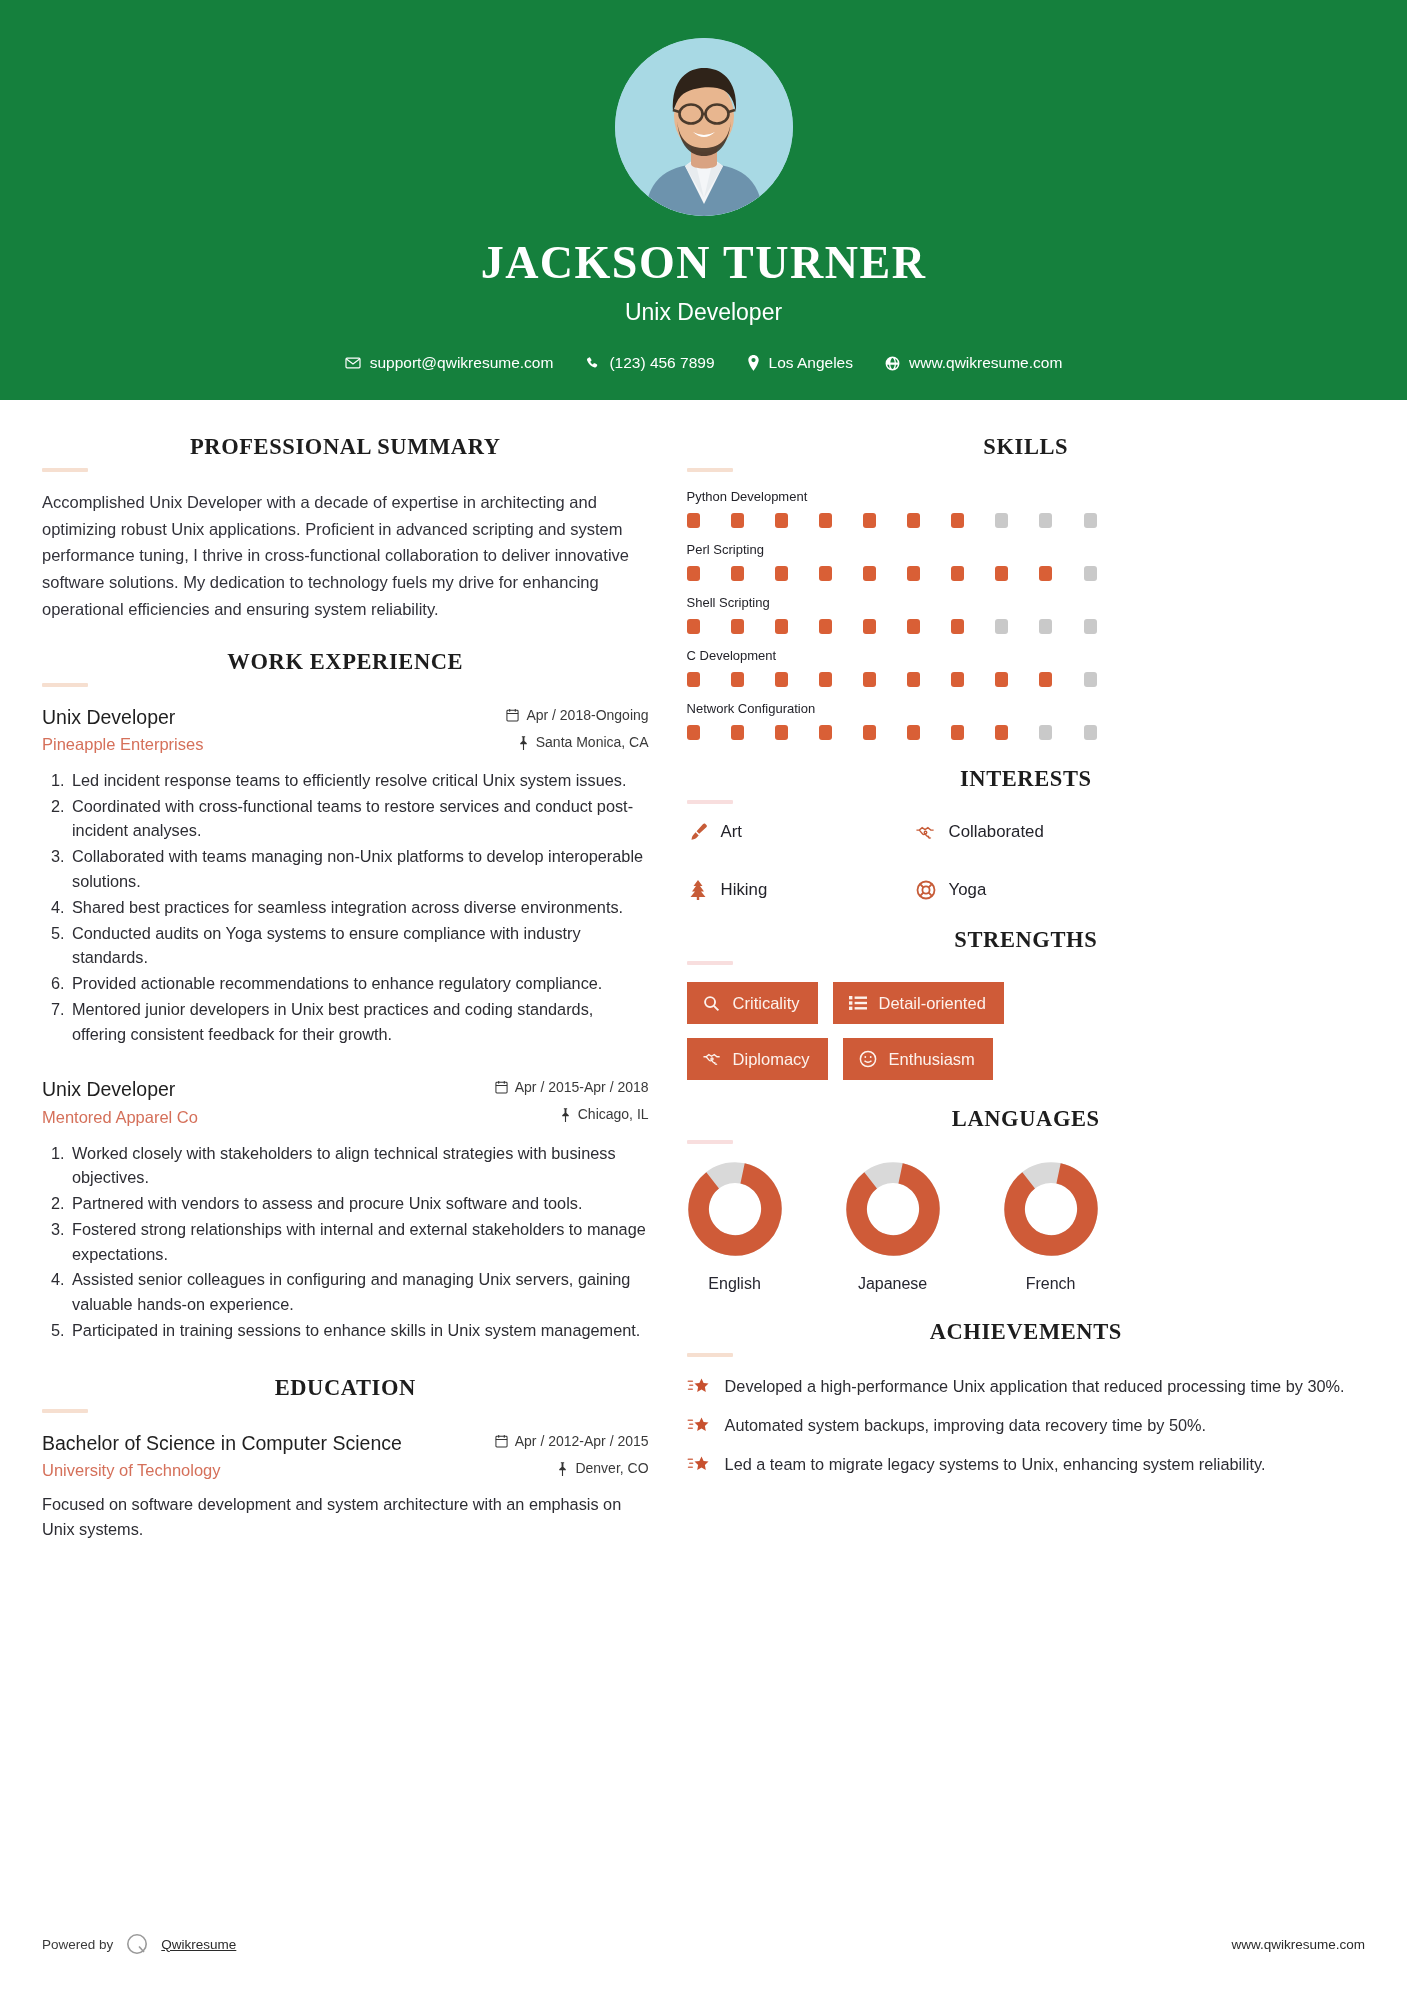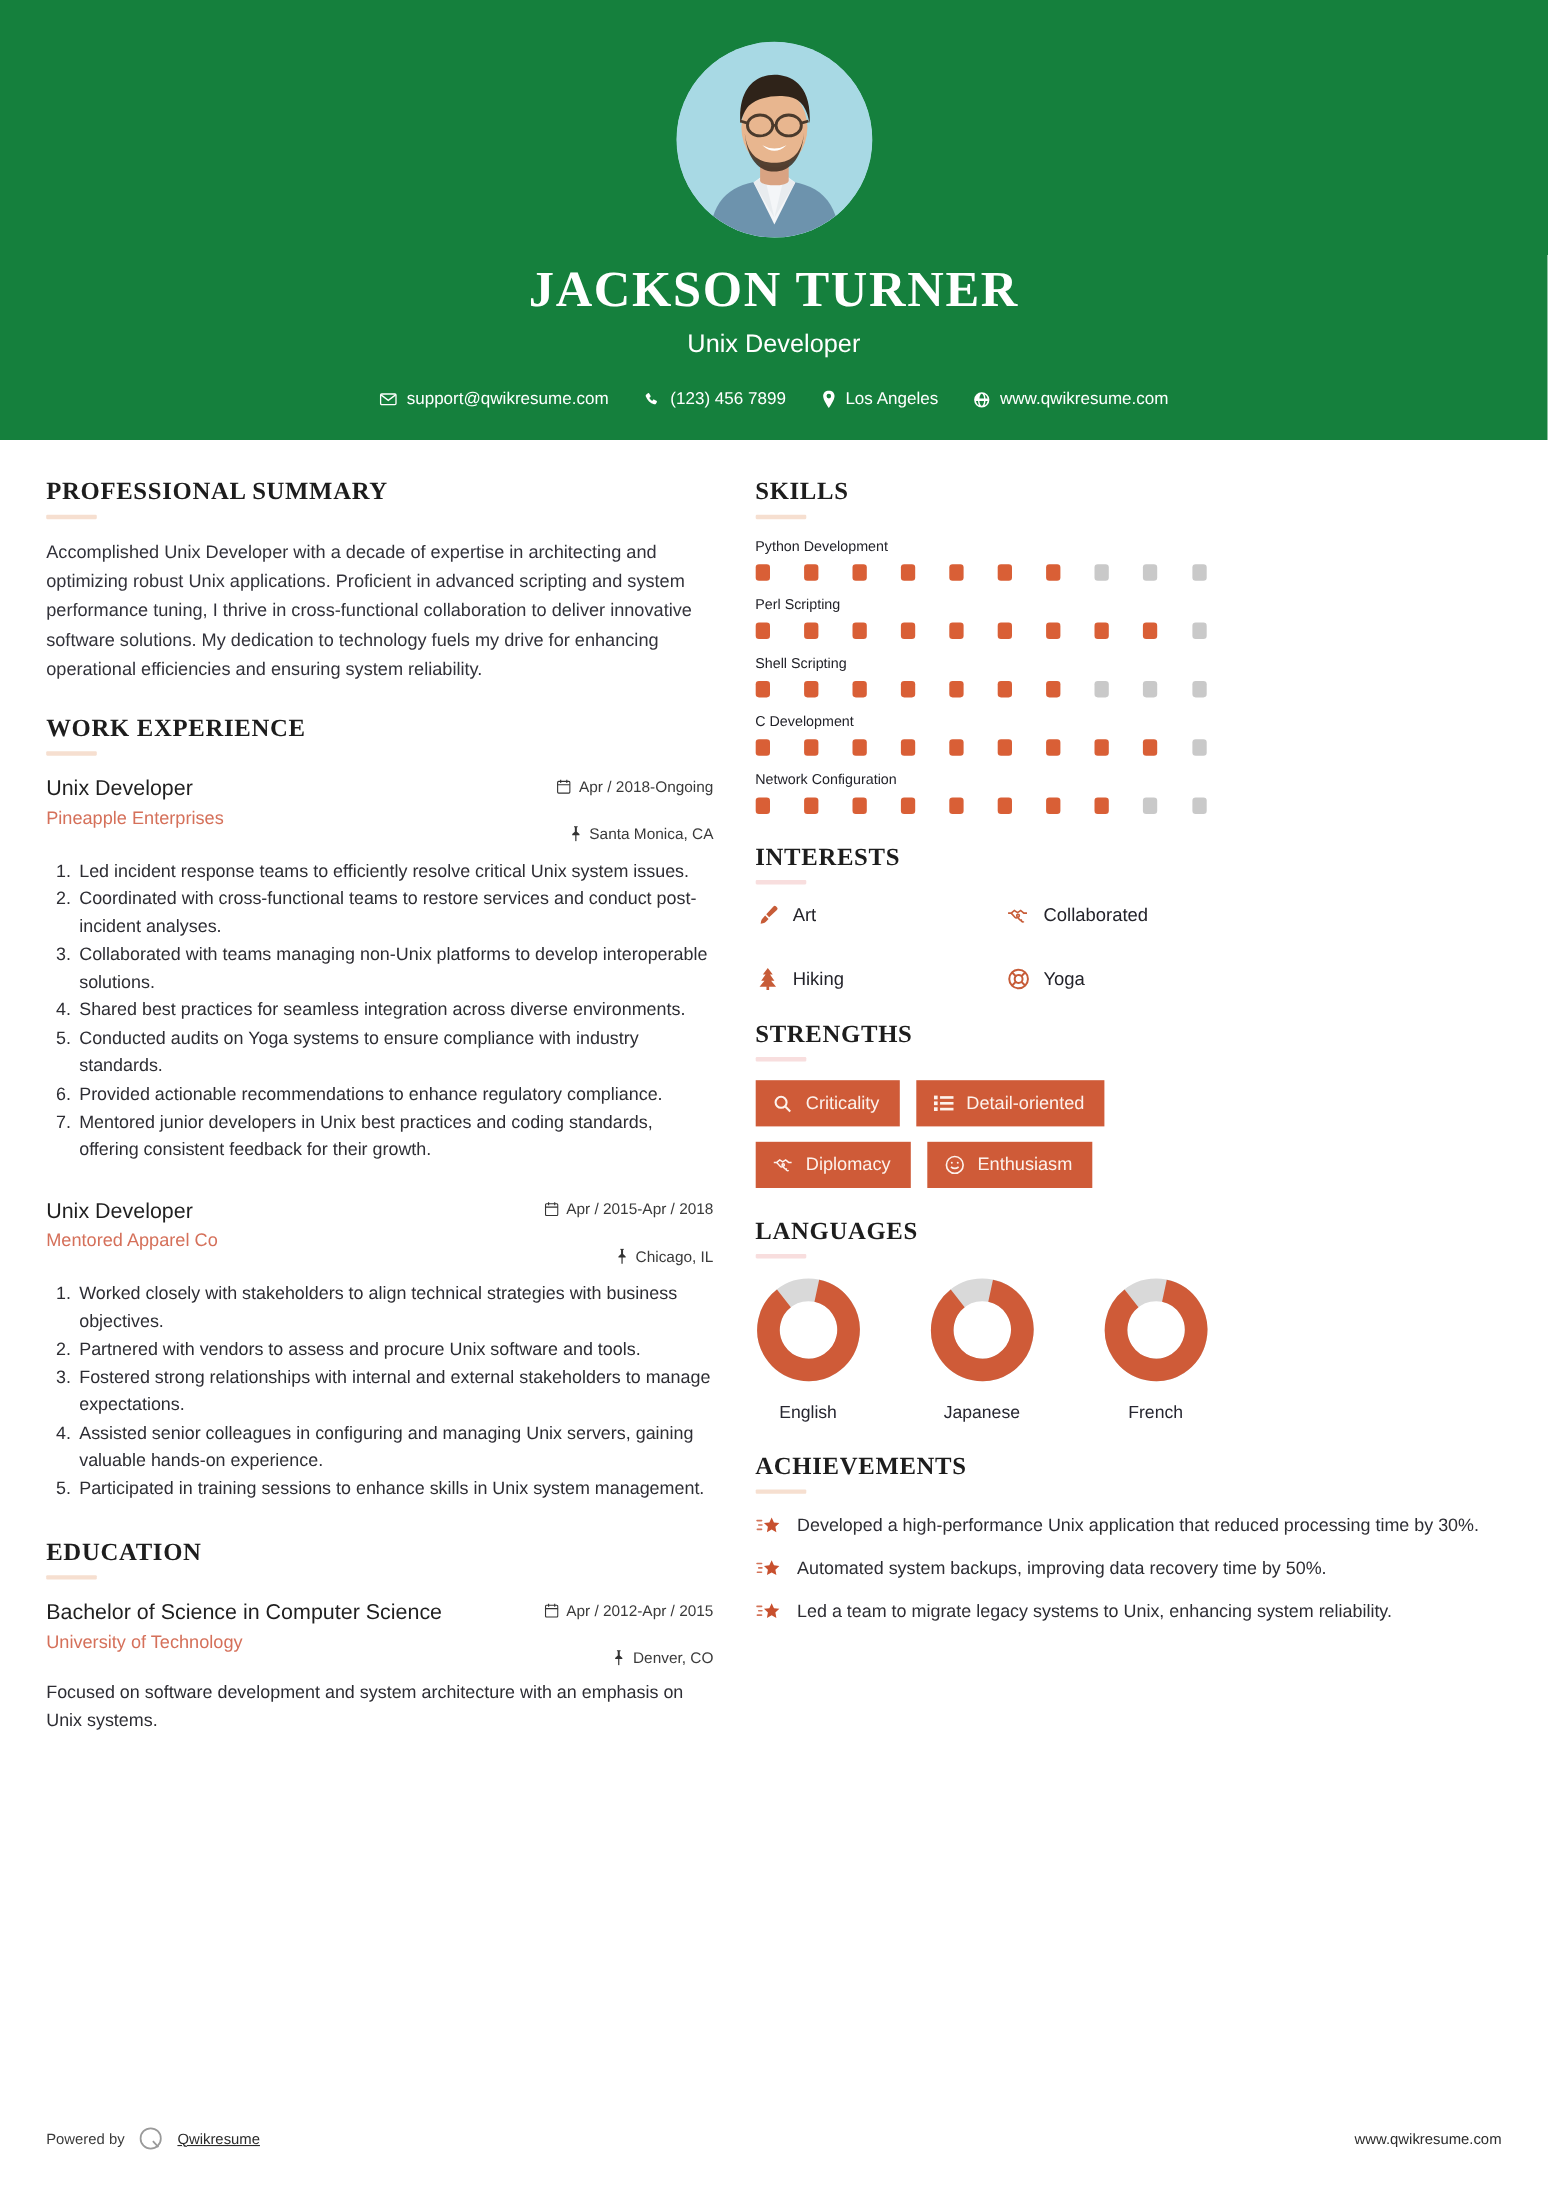--- a/index.html
+++ b/index.html
@@ -71,20 +71,21 @@
   .col-right { width: 680px; }
 
   
   .sec-title {
     font-family: "Liberation Serif", serif;
     font-weight: bold;
     font-size: 22.5px;
     letter-spacing: 0.6px;
     color: #1d1d1d;
     text-transform: uppercase;
+    text-align: center;
   }
   .sec-rule {
     width: 46px; height: 4px;
     background: #f6dfd0;
     margin: 8px 0 17px 0;
     border-radius:1px;
   }
   .sec-rule.pink { background:#f8dede; }
   .sec { margin-bottom: 26px; }
 
@@ -116,21 +117,21 @@
   }
   .meta-line {
     font-size: 14px;
     color: #3a3a3a;
     display: flex;
     align-items:center;
     justify-content: flex-end;
     gap: 7px;
     white-space: nowrap;
   }
-  .meta-line + .meta-line { margin-top: 27px; }
+  .meta-line + .meta-line { margin-top: 11px; align-items: flex-end; }
   .meta-line svg { display:block; flex:none; }
 
   ol.bullets {
     margin: 14px 0 0 0;
     padding-left: 27px;
     font-size: 16.3px;
     line-height: 1.52;
     color: #2d2d33;
   }
   ol.bullets li { margin-bottom: 1px; padding-left: 3px; }

